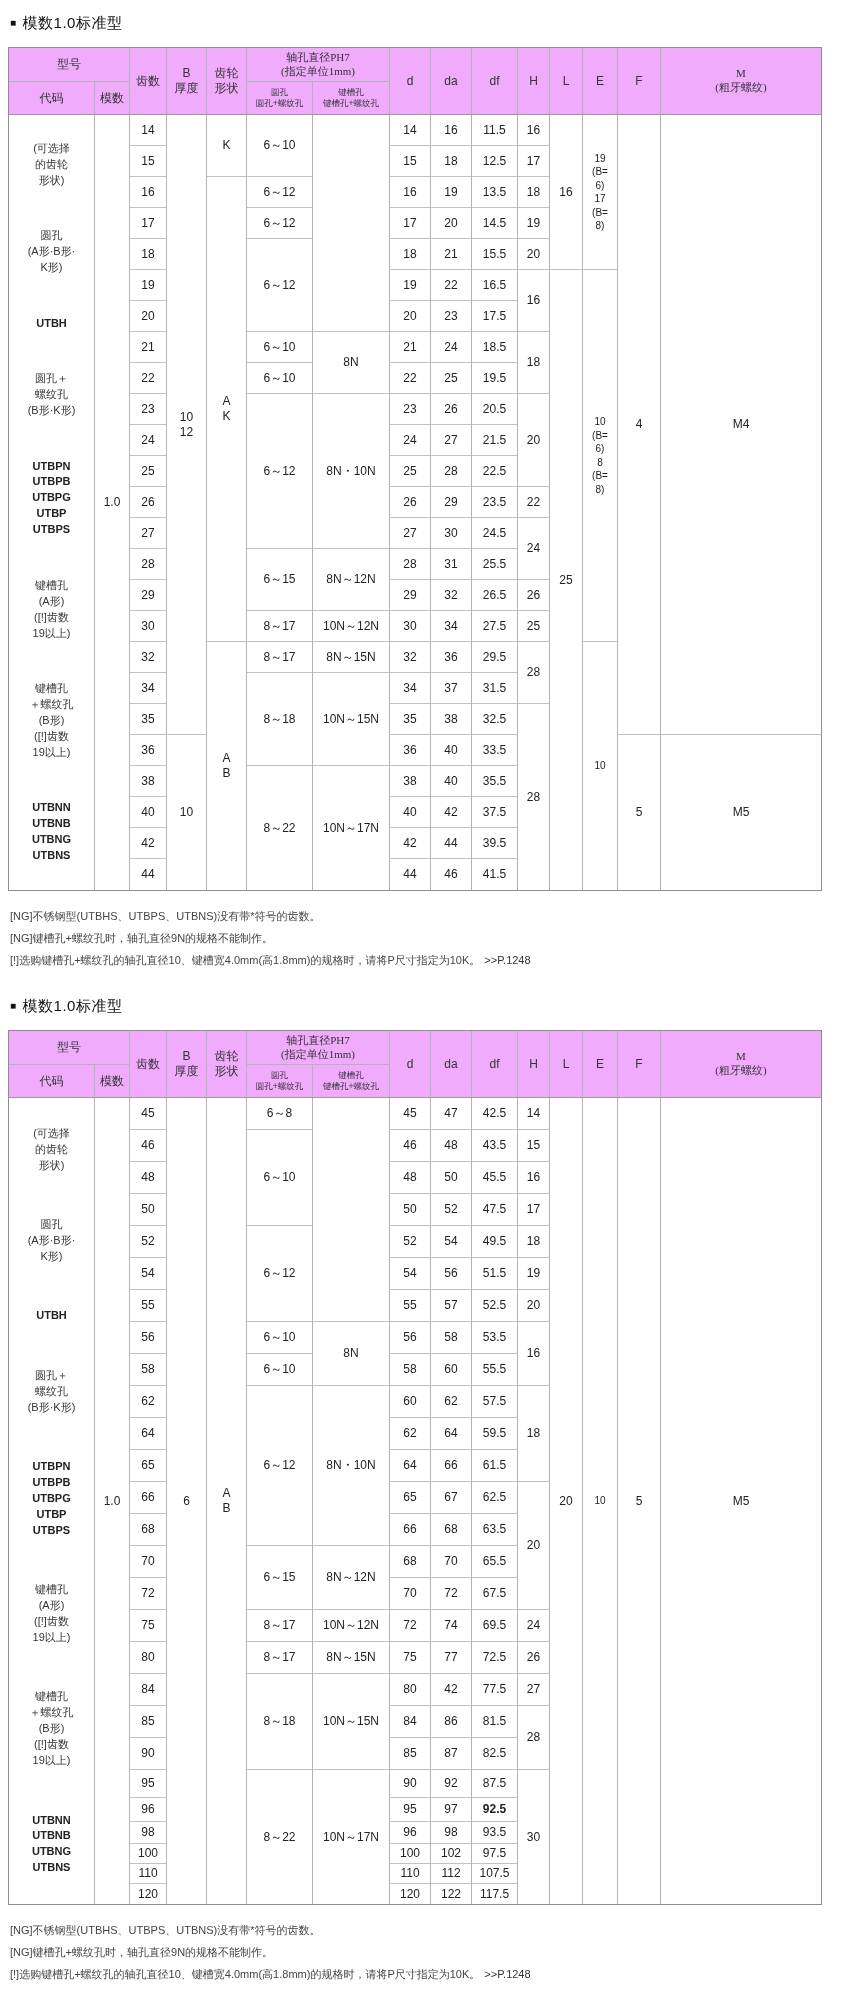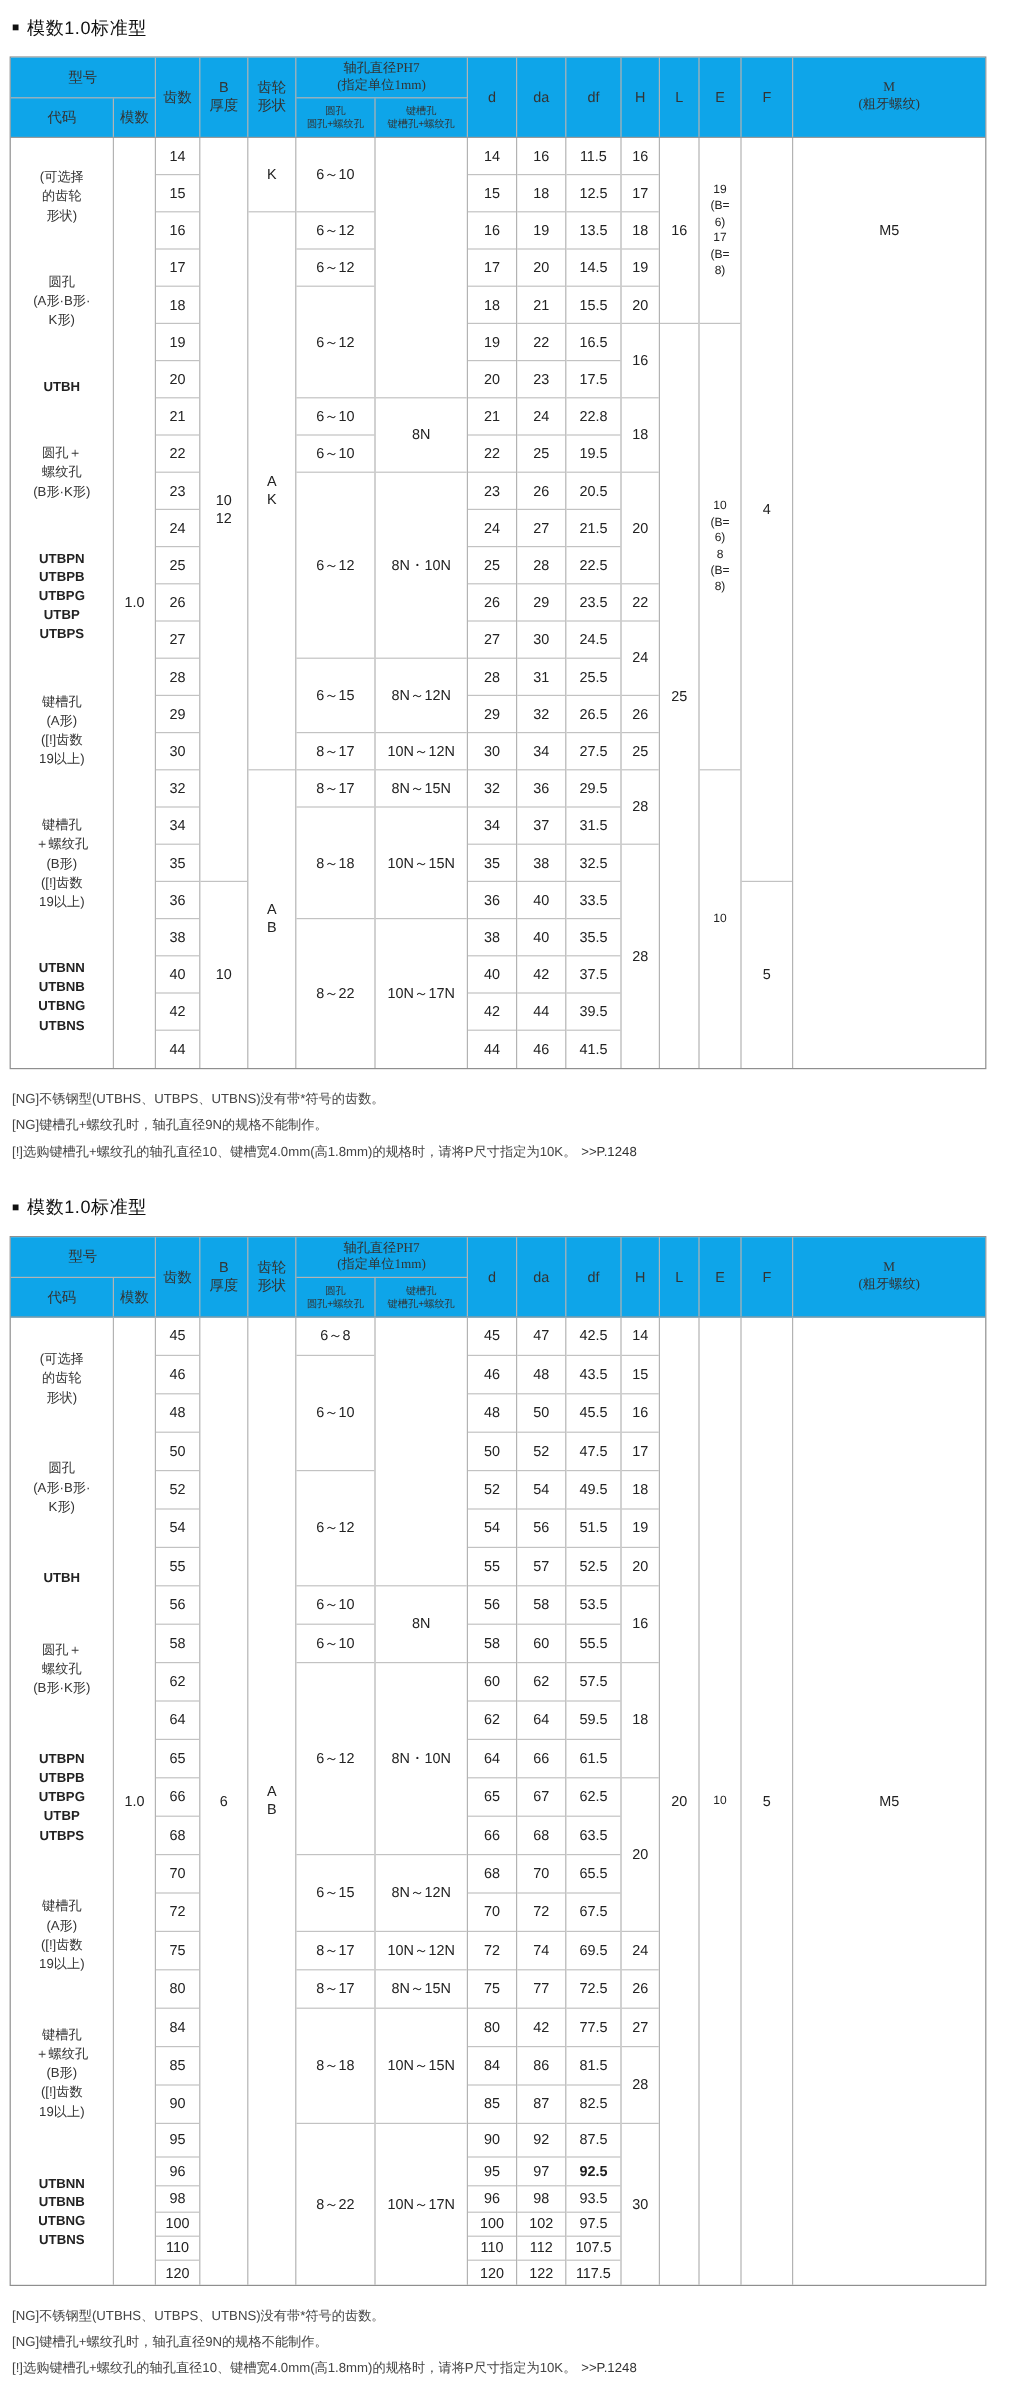--- a/index.html
+++ b/index.html
@@ -2,21 +2,21 @@
 <html><head>
 <meta charset="utf-8">
 <style>
   html,body{margin:0;padding:0;background:#ffffff;}
   body{font-family:"Liberation Sans","DejaVu Sans",sans-serif;color:#222;width:841px;}
   .page{padding:6px 6px 10px 8px;}
   section{margin-bottom:26px;}
   .sec-title{font-size:15px;font-weight:normal;color:#111;margin:8px 0 14px 2px;letter-spacing:.5px;}
   .sec-title .bullet{font-size:10px;vertical-align:2px;margin-right:6px;}
   .tbl{border:1px solid #8f8f8f;display:inline-block;background:#fff;}
-  .thead{display:flex;border-bottom:1px solid #9a9a9a;background:#0ea5e9;}
+  .thead{display:flex;border-bottom:1px solid #9a9a9a;background:#f0abfc;}
   .hgroup{display:flex;flex-direction:column;}
   .hcell{box-sizing:border-box;display:flex;align-items:center;justify-content:center;
          text-align:center;white-space:pre-line;font-size:12px;color:#333;
          border-right:1px solid #b3b3b3;line-height:1.25;}
   .hcell.small{font-size:8.5px;line-height:1.35;}
   .hcell.mhead{font-size:11px;font-family:Liberation Serif, serif;}
   .hrow{display:flex;}
   .hcell.topline{border-bottom:1px solid #b3b3b3;}
   .tbody{display:flex;}
   .col{display:flex;flex-direction:column;box-sizing:border-box;border-right:1px solid #b3b3b3;}
@@ -217,21 +217,21 @@
             <div class="c" style="height: 31px;">46</div>
           </div>
           <div class="col" style="width: 46px;">
             <div class="c" style="height: 31px;">11.5</div>
             <div class="c" style="height: 31px;">12.5</div>
             <div class="c" style="height: 31px;">13.5</div>
             <div class="c" style="height: 31px;">14.5</div>
             <div class="c" style="height: 31px;">15.5</div>
             <div class="c" style="height: 31px;">16.5</div>
             <div class="c" style="height: 31px;">17.5</div>
-            <div class="c" style="height: 31px;">22.8</div>
+            <div class="c" style="height: 31px;">18.5</div>
             <div class="c" style="height: 31px;">19.5</div>
             <div class="c" style="height: 31px;">20.5</div>
             <div class="c" style="height: 31px;">21.5</div>
             <div class="c" style="height: 31px;">22.5</div>
             <div class="c" style="height: 31px;">23.5</div>
             <div class="c" style="height: 31px;">24.5</div>
             <div class="c" style="height: 31px;">25.5</div>
             <div class="c" style="height: 31px;">26.5</div>
             <div class="c" style="height: 31px;">27.5</div>
             <div class="c" style="height: 31px;">29.5</div>
@@ -276,20 +276,21 @@
 8
 (B=
 8)</div>
             <div class="c small" style="height: 248px;">10</div>
           </div>
           <div class="col" style="width: 43px;">
             <div class="c" style="height: 620px;">4</div>
             <div class="c" style="height: 155px;">5</div>
           </div>
           <div class="col" style="width: 160px;">
+            <div class="c" style="height: 620px;">M4</div>
             <div class="c" style="height: 155px;">M5</div>
           </div>
         </div></div>
     <div class="notes" id="n0">
         <div class="note">[NG]不锈钢型(UTBHS、UTBPS、UTBNS)没有带*符号的齿数。</div>
         <div class="note">[NG]键槽孔+螺纹孔时，轴孔直径9N的规格不能制作。</div>
         <div class="note">[!]选购键槽孔+螺纹孔的轴孔直径10、键槽宽4.0mm(高1.8mm)的规格时，请将P尺寸指定为10K。<span class="pref">&gt;&gt;P.1248</span></div>
       </div>
   </section>
 

